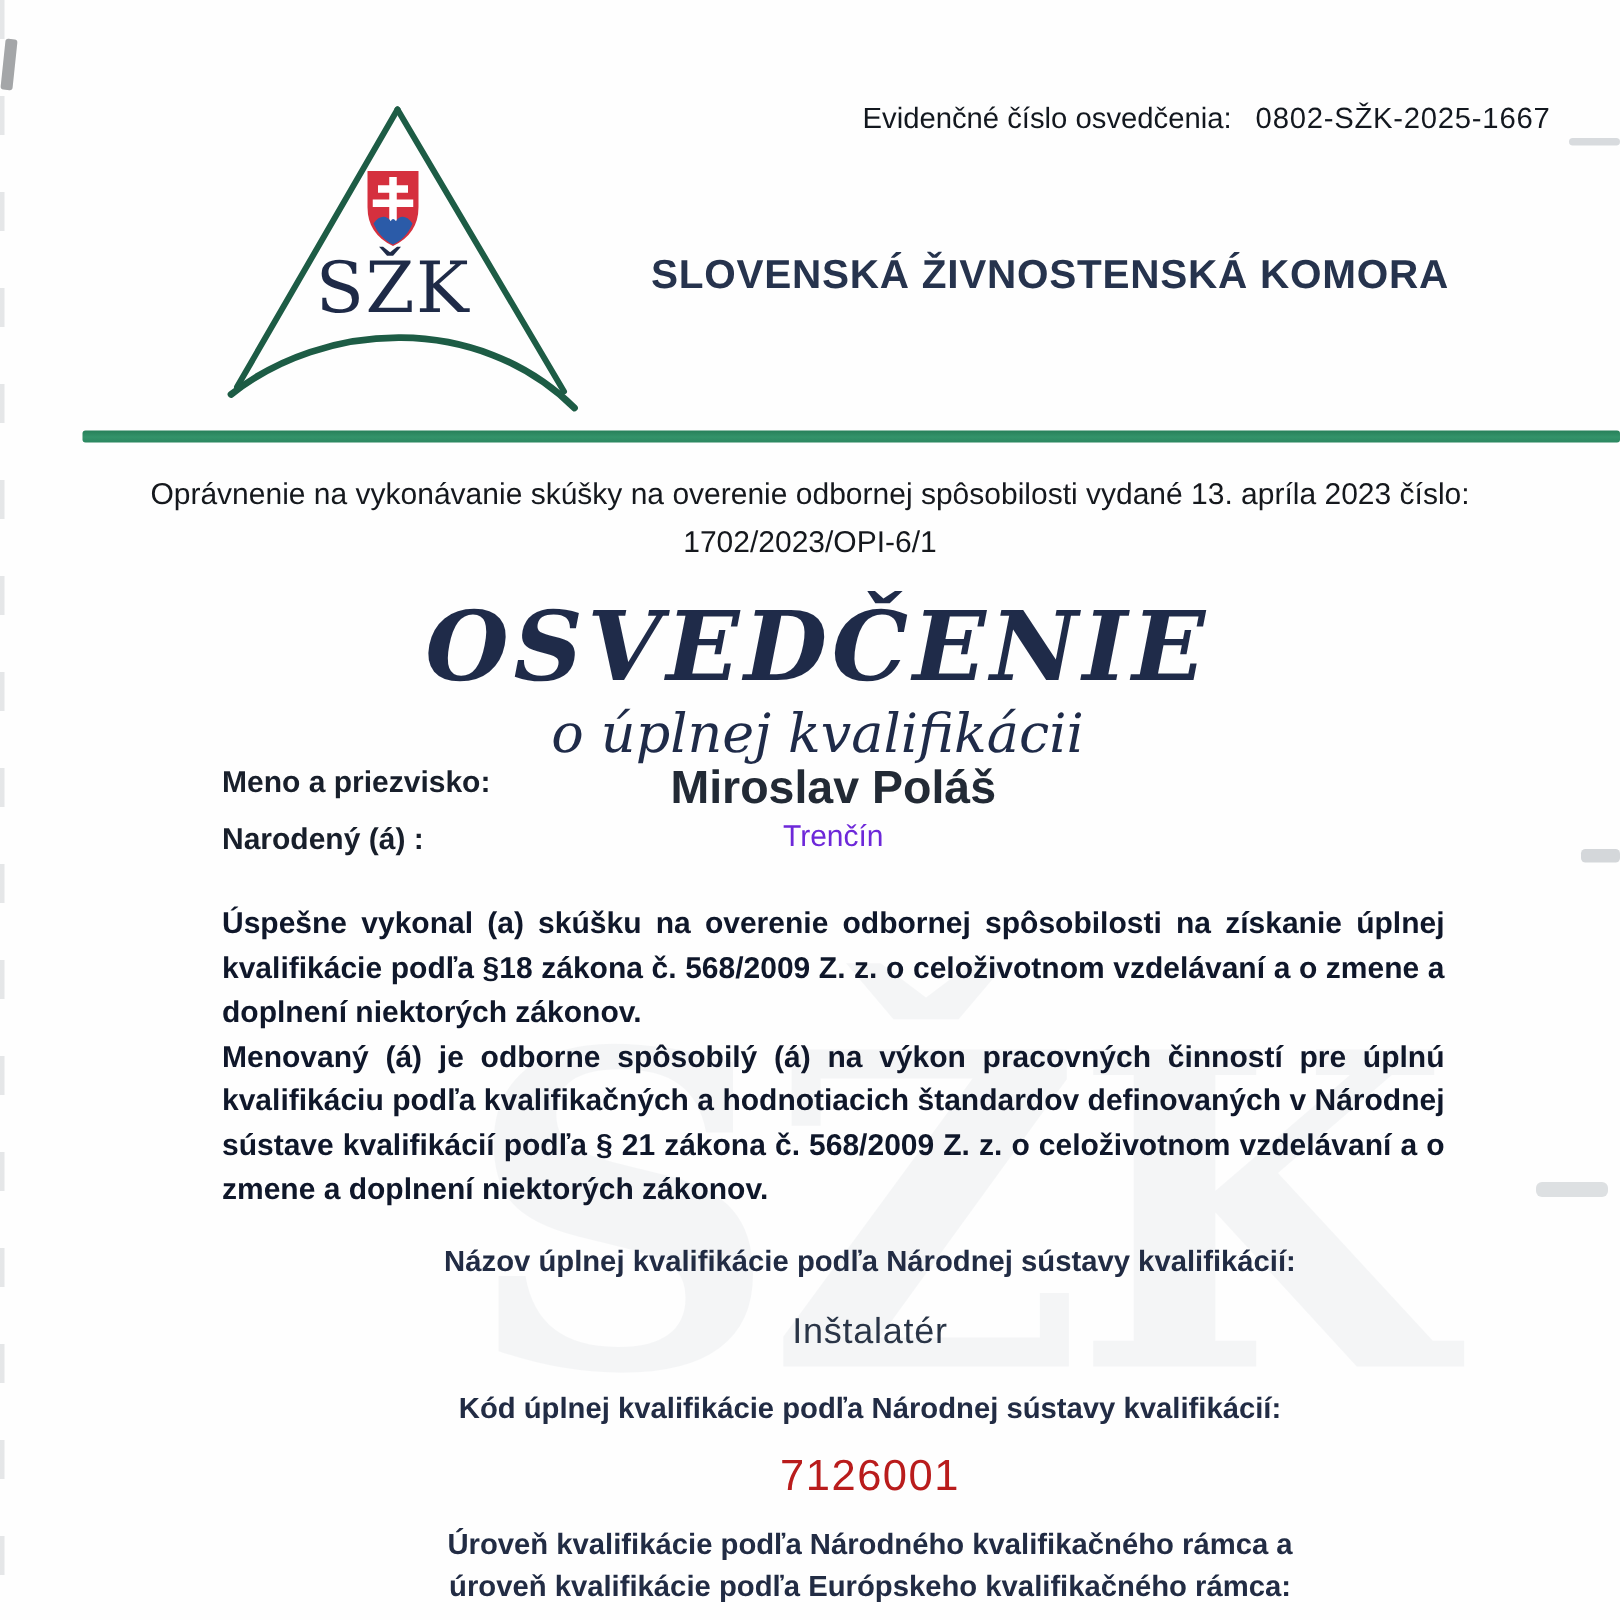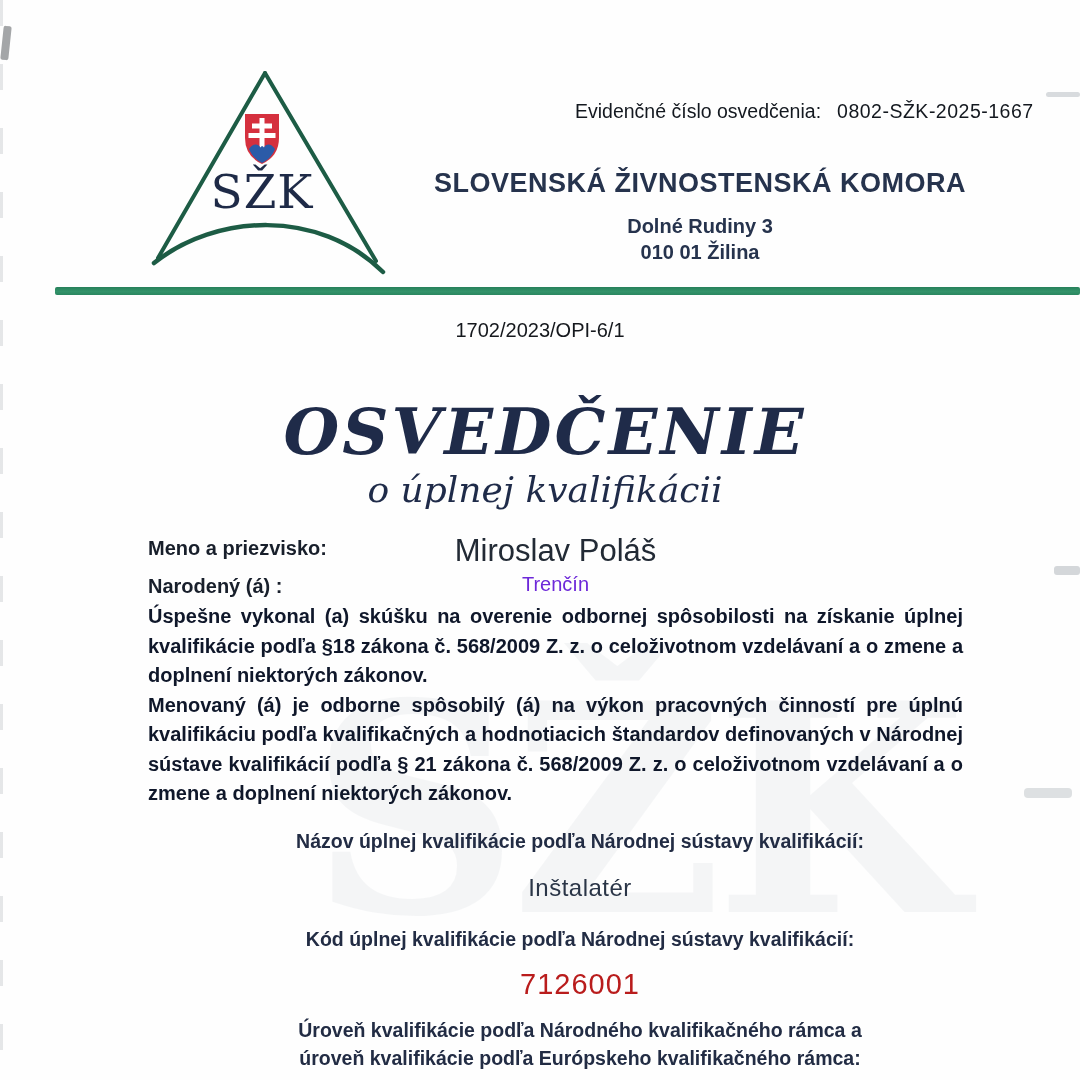--- a/index.html
+++ b/index.html
@@ -11,21 +11,21 @@
   .page > * { position:absolute; z-index:1; }
 
   
   .watermark {
     z-index:0; left:310px; top:640px; width:520px;
     font-family:"DejaVu Serif", serif; font-size:290px; font-weight:700;
     color:#6d7c8c; opacity:0.06; letter-spacing:-8px; user-select:none;
   }
 
   
-  .reg { left:575px; top:100px; font-size:19.5px; color:#13181f; white-space:nowrap; }
+  .reg { left:575px; top:68px; font-size:19.5px; color:#13181f; white-space:nowrap; }
   .reg .lab { margin-right:16px; }
   .reg .num { letter-spacing:0.5px; }
 
   
   .logo { left:150px; top:68px; width:240px; height:212px; }
   .logo path.tri { fill:none; stroke:#1d5c45; stroke-width:4; stroke-linecap:round; }
   .logo text {
     font-family:"DejaVu Serif", serif; font-size:47px; fill:#1e2a47; letter-spacing:1px;
   }
 
@@ -44,27 +44,27 @@
   .auth { left:60px; top:314px; width:960px; text-align:center;
           font-size:20px; line-height:32px; color:#15181d; }
 
   
   .title-block { left:0; top:396px; width:1090px; text-align:center; color:#1f2b49;
                  font-family:"DejaVu Serif", serif; font-style:italic; }
   .title-main { font-size:64px; font-weight:600; letter-spacing:3px; line-height:72px; }
   .title-sub  { font-size:36px; font-weight:500; line-height:44px; }
 
   
-  .person { left:148px; top:533px; width:815px; }
+  .person { left:148px; top:507px; width:815px; }
   .person .row { position:relative; text-align:center; }
   .person .row.r1 { height:40px; }
   .person .row.r2 { height:30px; }
   .person .lab { position:absolute; left:0; top:4px; font-size:20px; font-weight:700; color:#181f2b; }
   .person .row.r2 .lab { top:2px; }
-  .person .val-name { font-size:31px; font-weight:400; color:#222a35; }
+  .person .val-name { font-size:31px; font-weight:700; color:#222a35; }
   .person .val-born { font-size:20px; font-weight:500; color:#6d28d9; }
 
   
   .body-text { left:148px; top:602px; width:815px; text-align:justify;
                font-size:20px; line-height:29.5px; font-weight:700; color:#0f172a; }
   .body-text p { margin:0; }
 
   
   .clabel { left:150px; width:860px; text-align:center; font-size:19.5px;
             font-weight:700; color:#222c44; }
@@ -108,29 +108,26 @@
       <rect x="14.5" y="4" width="5" height="31" fill="#ffffff"></rect>
       <rect x="7" y="9.5" width="20" height="5" fill="#ffffff"></rect>
       <rect x="3.5" y="19" width="27" height="5" fill="#ffffff"></rect>
       <path d="M4,35 C8,29 13,29.5 15.5,33.5 C16.5,31.5 17.5,31.5 19,33.5 C21,29.5 26,29 30,35 C27,42.5 22.5,46.5 17,49 C11.5,46.5 7,42 4,35 Z" fill="#2b5ba8"></path>
     </g>
     <text x="112" y="140" text-anchor="middle">SŽK</text>
   </svg>
 
   <div class="org">
     <div class="name">SLOVENSKÁ ŽIVNOSTENSKÁ KOMORA</div>
-    <div class="addr">
-      <div>Dolné Rudiny 3</div>
-      <div>010 01 Žilina</div>
-    </div>
   </div>
 
   <div class="green-rule"></div>
 
   <div class="auth">
+    <div>Oprávnenie na vykonávanie skúšky na overenie odbornej spôsobilosti vydané 13. apríla 2023 číslo:</div>
     <div>1702/2023/OPI-6/1</div>
   </div>
 
   <div class="title-block">
     <div class="title-main">OSVEDČENIE</div>
     <div class="title-sub">o úplnej kvalifikácii</div>
   </div>
 
   <div class="person">
     <div class="row r1">

